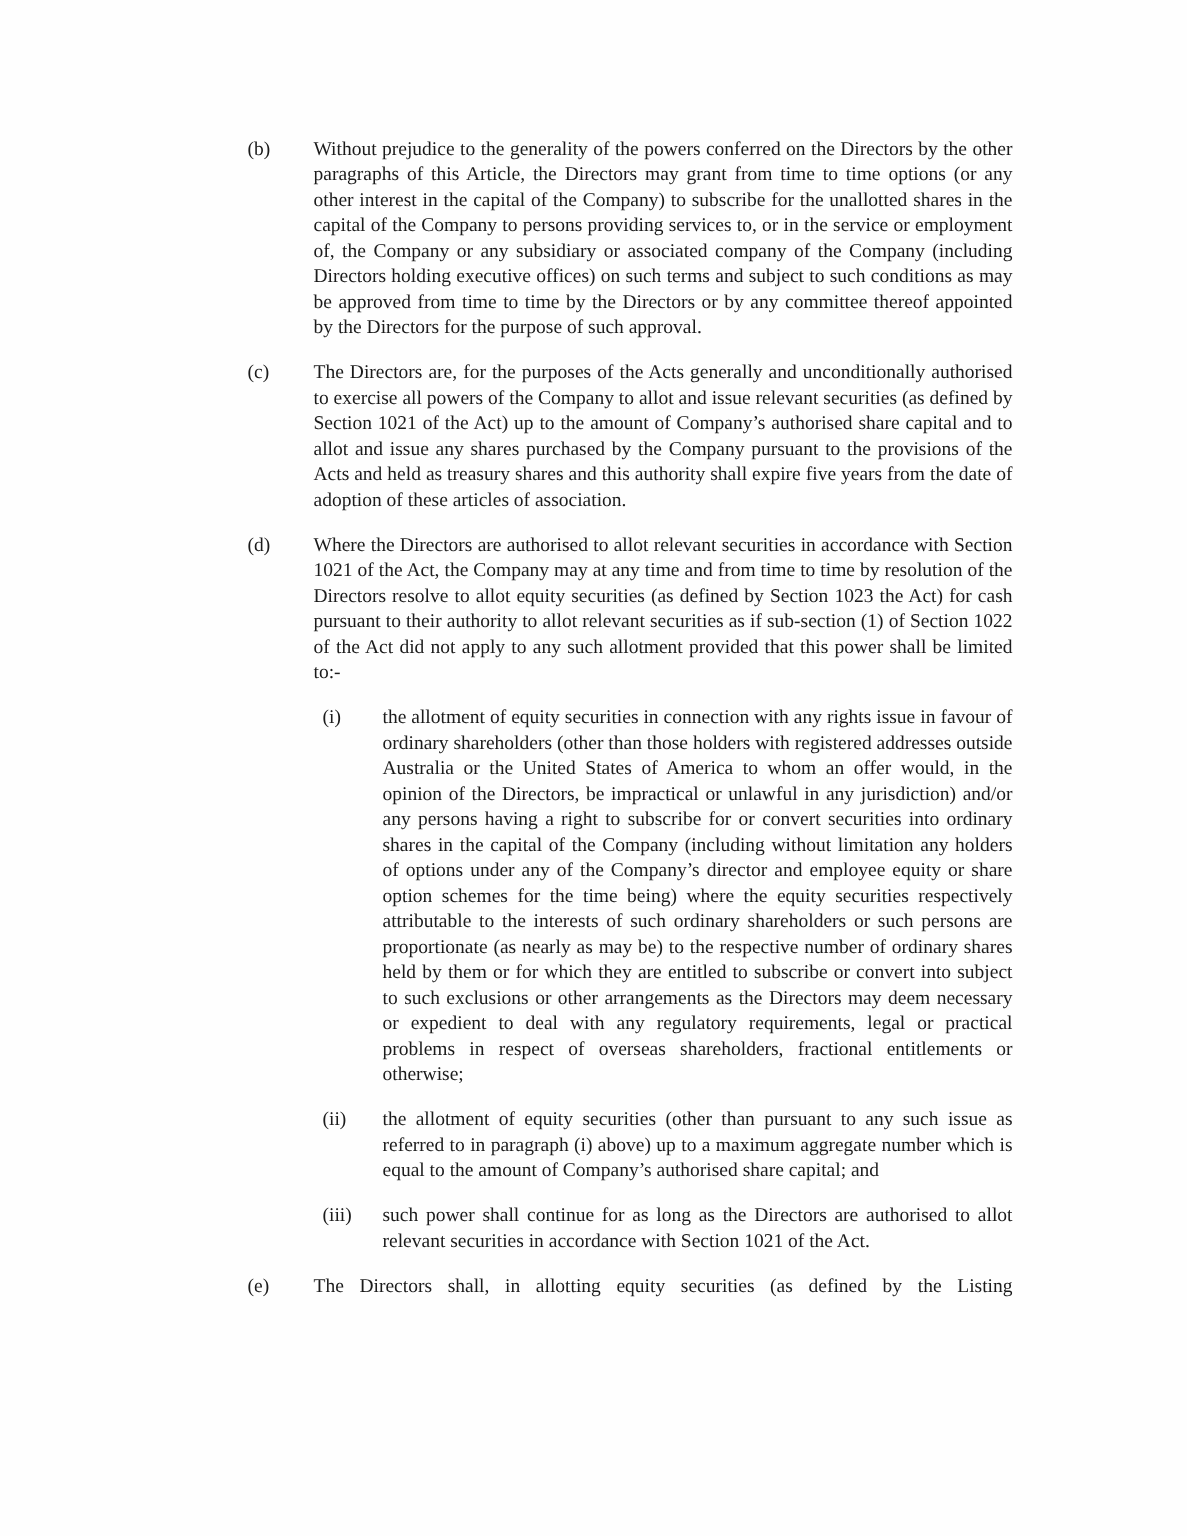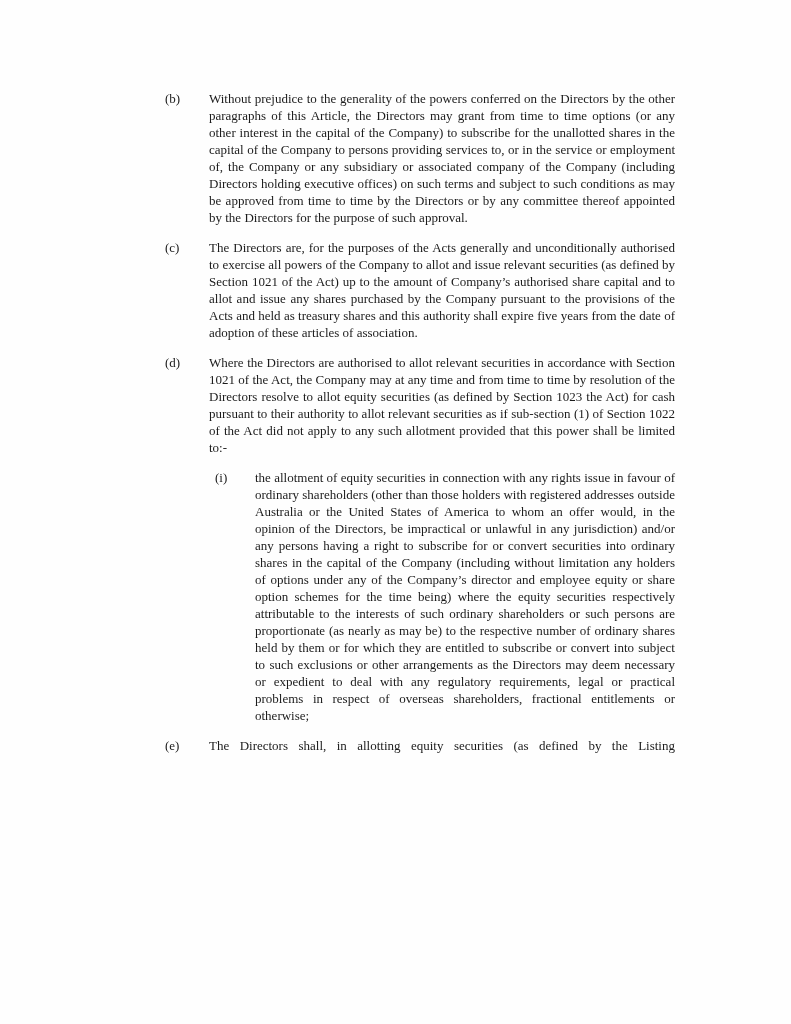--- a/index.html
+++ b/index.html
@@ -61,21 +61,29 @@
     <div class="para level-1">
       <span class="plabel">(d)</span>
       <p class="ptext">Where the Directors are authorised to allot relevant securities in accordance with Section 1021 of the Act, the Company may at any time and from time to time by resolution of the Directors resolve to allot equity securities (as defined by Section 1023 the Act) for cash pursuant to their authority to allot relevant securities as if sub-section (1) of Section 1022 of the Act did not apply to any such allotment provided that this power shall be limited to:-</p>
     </div>
 
     <div class="para level-2">
       <span class="plabel">(i)</span>
       <p class="ptext">the allotment of equity securities in connection with any rights issue in favour of ordinary shareholders (other than those holders with registered addresses outside Australia or the United States of America to whom an offer would, in the opinion of the Directors, be impractical or unlawful in any jurisdiction) and/or any persons having a right to subscribe for or convert securities into ordinary shares in the capital of the Company (including without limitation any holders of options under any of the Company’s director and employee equity or share option schemes for the time being) where the equity securities respectively attributable to the interests of such ordinary shareholders or such persons are proportionate (as nearly as may be) to the respective number of ordinary shares held by them or for which they are entitled to subscribe or convert into subject to such exclusions or other arrangements as the Directors may deem necessary or expedient to deal with any regulatory requirements, legal or practical problems in respect of overseas shareholders, fractional entitlements or otherwise;</p>
     </div>
 
+    <div class="para level-2">
+      <span class="plabel">(ii)</span>
+      <p class="ptext">the allotment of equity securities (other than pursuant to any such issue as referred to in paragraph (i) above) up to a maximum aggregate number which is equal to the amount of Company’s authorised share capital; and</p>
+    </div>
 
+    <div class="para level-2">
+      <span class="plabel">(iii)</span>
+      <p class="ptext">such power shall continue for as long as the Directors are authorised to allot relevant securities in accordance with Section 1021 of the Act.</p>
+    </div>
 
     <div class="para level-1 force-last-justify">
       <span class="plabel">(e)</span>
       <p class="ptext">The Directors shall, in allotting equity securities (as defined by the Listing</p>
     </div>
 
   </div>
 </div>
 
 </body></html>

